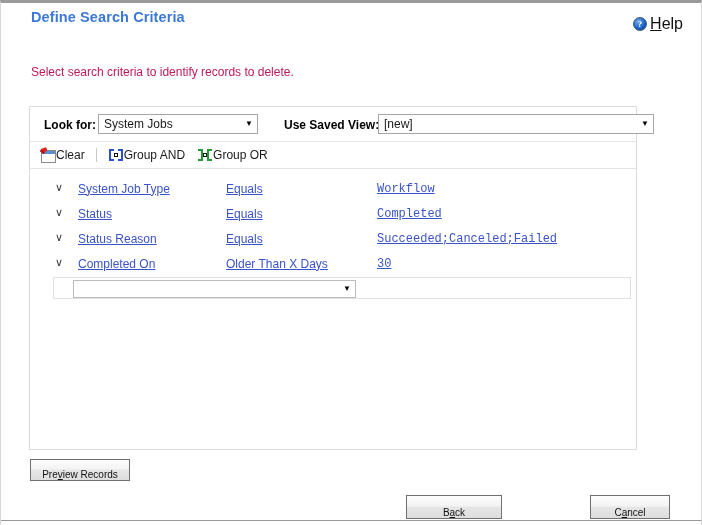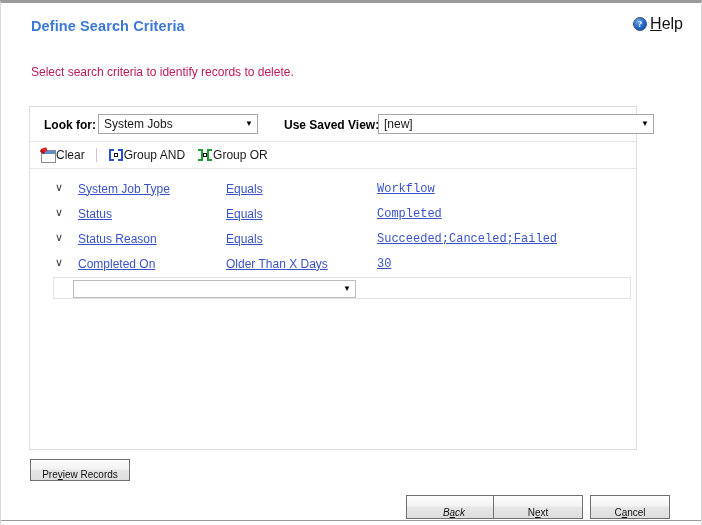--- a/index.html
+++ b/index.html
@@ -24,21 +24,21 @@
     border-top: 3px solid #9a9a9a;
     border-left: 1px solid #d8d8d8;
     border-right: 1px solid #d8d8d8;
     overflow: hidden;
   }
 
   
   .page-title {
     position: absolute;
     left: 30px;
-    top: 15px;
+    top: 6px;
     font-size: 14.5px;
     font-weight: bold;
     color: #3b78d8;
     letter-spacing: 0.1px;
   }
   .help-link {
     position: absolute;
     right: 18px;
     top: 12px;
     display: flex;
@@ -297,21 +297,21 @@
     justify-content: center;
   }
   .btn u { text-decoration: underline; }
   .btn-preview {
     position: absolute;
     left: 29px;
     top: 456px;
     width: 100px;
     height: 22px;
   }
-  .btn-back   { position: absolute; left: 405px; top: 492px; width: 96px; height: 24px; font-style: italic; }
+  .btn-back   { position: absolute; left: 405px; top: 492px; width: 96px; height: 24px; }
   .btn-next   { position: absolute; left: 492px; top: 492px; width: 90px; height: 24px; }
   .btn-cancel { position: absolute; left: 589px; top: 492px; width: 80px; height: 24px; }
 
   
   .statusbar {
     position: absolute;
     left: 0;
     top: 517px;
     width: 702px;
     height: 8px;
@@ -434,23 +434,20 @@
   </div>
 
   <div class="btn btn-preview">
     <span><span>Pre</span><u>v</u><span>iew Records</span></span>
   </div>
 
   <div class="btn btn-back">
     <span><span>B</span><u>a</u><span>ck</span></span>
   </div>
 
-  <div class="btn btn-next">
-    <span><span>N</span><u>e</u><span>xt</span></span>
-  </div>
 
   <div class="btn btn-cancel">
     <span><span>C</span><u>a</u><span>ncel</span></span>
   </div>
 
   <div class="statusbar">
     <span class="sb-text sb-1"></span>
     <span class="sb-text sb-2"></span>
     <span class="sb-text sb-3"></span>
   </div>

